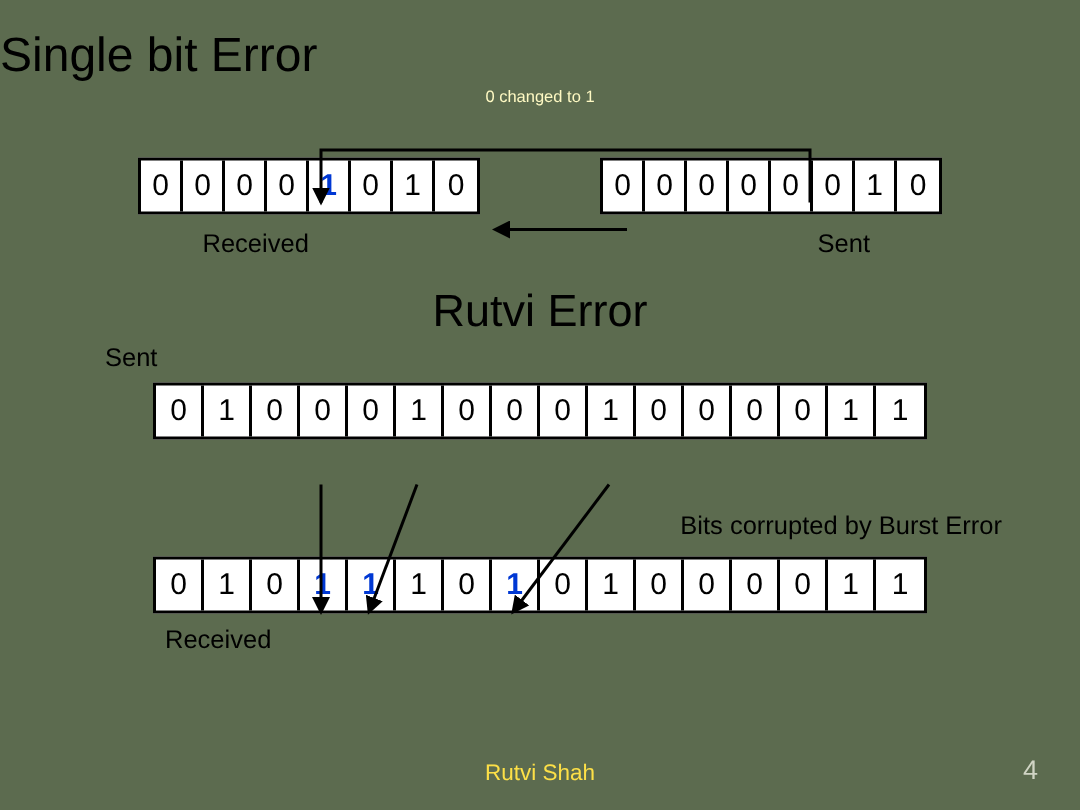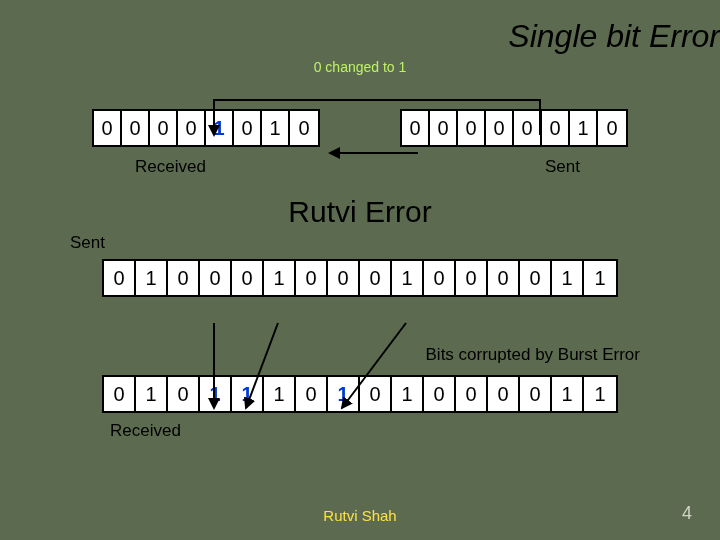--- a/index.html
+++ b/index.html
@@ -6,32 +6,31 @@
   body {
     width: 720px;
     height: 540px;
     background: #5c6b4f;
     font-family: "Tahoma", "Verdana", sans-serif;
     color: #000;
     position: relative;
     overflow: hidden;
   }
   .title-1 {
-    text-align: right;
+    text-align: left;
     font-size: 32px;
     font-weight: normal;
     padding-top: 18px;
     color: #000;
-    font-style: italic;
   }
   .subtitle-1 {
     text-align: center;
-    font-size: 14px;
+    font-size: 11px;
     margin-top: 4px;
-    color: #bef264;
+    color: #fef9c3;
   }
   .title-2 {
     text-align: center;
     font-size: 30px;
     font-weight: normal;
     color: #000;
     margin-top: 18px;
     margin-bottom: 8px;
   }
   .row {
@@ -77,21 +76,21 @@
   }
   .bits-wrap-center {
     display: flex;
     justify-content: center;
     margin-top: 6px;
   }
   .caption-burst {
     text-align: right;
     font-size: 17px;
     margin-top: 48px;
-    padding-right: 80px;
+    padding-right: 52px;
   }
   .received-2 {
     font-size: 17px;
     margin-top: 8px;
     margin-left: 110px;
   }
   .footer-name {
     position: absolute;
     bottom: 16px;
     left: 50%;

